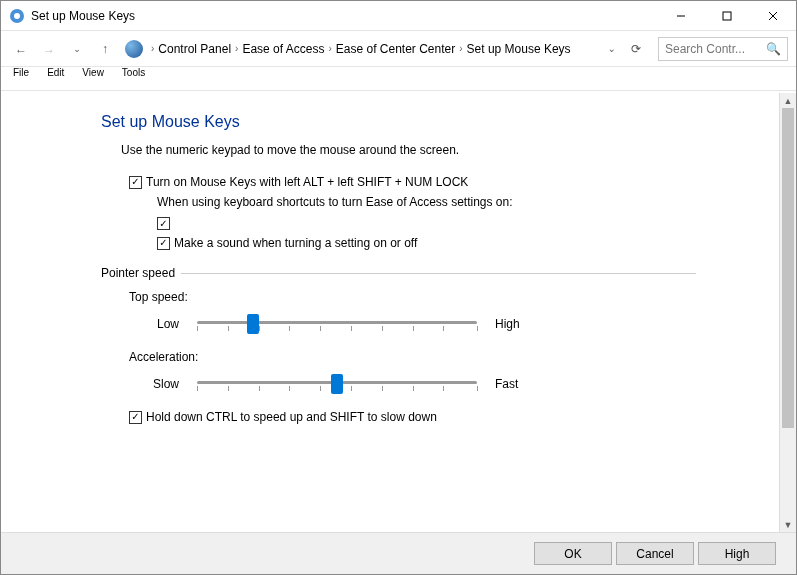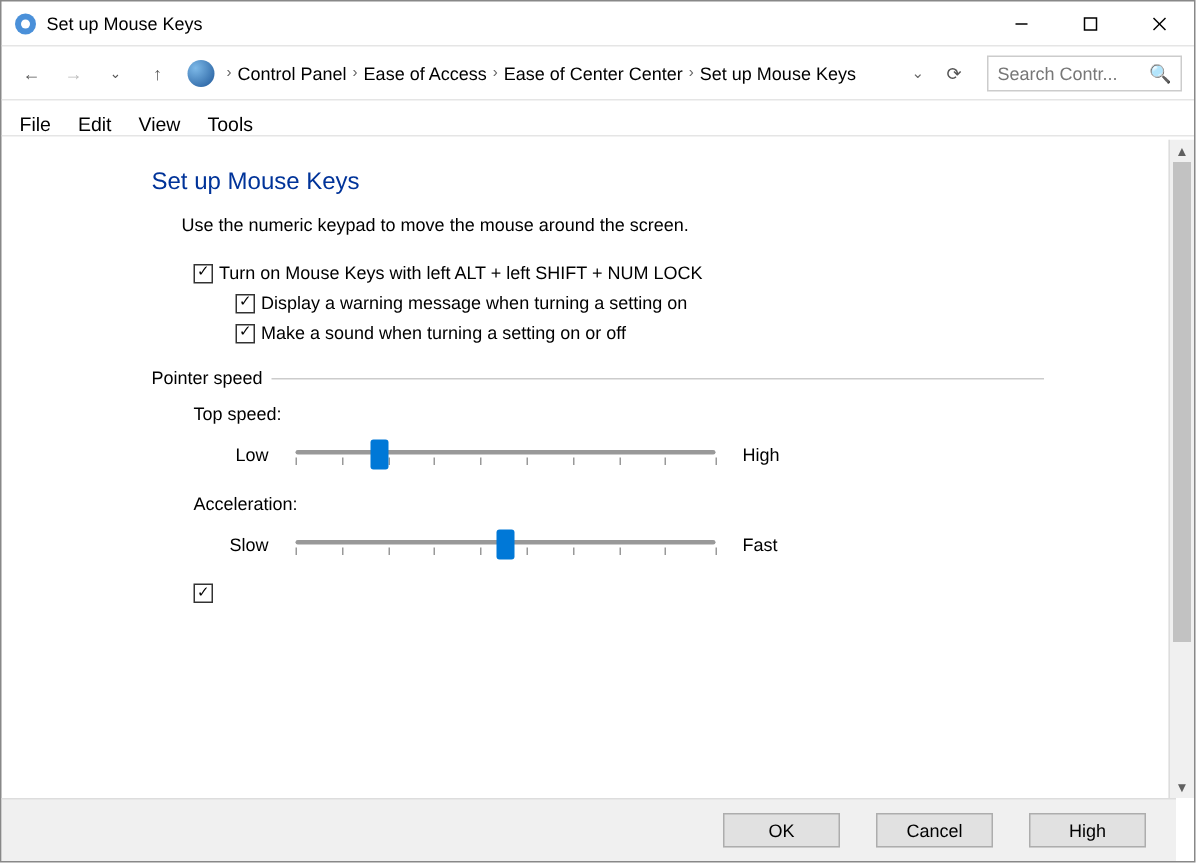--- a/index.html
+++ b/index.html
@@ -15,21 +15,21 @@
 .nav-arrow { width: 24px; height: 24px; display: flex; align-items: center; justify-content: center; color: #555; }
 .nav-arrow.disabled { color: #bbb; }
 .breadcrumb-icon { width: 18px; height: 18px; border-radius: 50%; background: radial-gradient(circle at 30% 30%, #7db9e8, #1e5799); margin: 0 4px; }
 .breadcrumb { display: flex; align-items: center; flex: 1; gap: 4px; font-size: 12px; }
 .crumb { white-space: nowrap; }
 .chev { color: #666; font-size: 10px; }
 .dd { color: #666; font-size: 10px; margin-left: auto; margin-right: 6px; }
 .refresh { width: 20px; text-align: center; color: #555; }
 .searchbox { width: 130px; height: 24px; border: 1px solid #ccc; margin-left: 8px; display: flex; align-items: center; padding: 0 6px; color: #777; font-size: 12px; justify-content: space-between; }
 
-.menubar { height: 24px; display: flex; align-items: flex-end; gap: 18px; padding: 0 12px; font-size: 13px; border-bottom: 1px solid #e5e5e5; }
+.menubar { height: 24px; display: flex; align-items: flex-start; gap: 18px; padding: 0 12px; font-size: 10px; border-bottom: 1px solid #e5e5e5; }
 
 .content-wrap { position: absolute; top: 92px; bottom: 42px; left: 0; right: 0; overflow: hidden; }
 .content { padding: 20px 100px 20px 100px; }
 .scrollbar { position: absolute; right: 0; top: 0; bottom: 0; width: 17px; background: #f0f0f0; border-left: 1px solid #ddd; }
 .scroll-thumb { position: absolute; left: 2px; right: 2px; top: 15px; height: 320px; background: #c2c2c2; }
 .scroll-arrow { position: absolute; left: 0; right: 0; height: 15px; display: flex; align-items: center; justify-content: center; color: #606060; font-size: 9px; }
 .scroll-arrow.up { top: 0; }
 .scroll-arrow.down { bottom: 0; }
 
 h1 { color: #003399; font-weight: normal; font-size: 16px; margin-bottom: 12px; }
@@ -48,21 +48,21 @@
 .slider-block { margin-left: 28px; margin-bottom: 14px; }
 .slider-label { margin-bottom: 8px; }
 .slider-row { display: flex; align-items: center; gap: 18px; }
 .slider-side { width: 50px; text-align: right; }
 .slider-side.r { text-align: left; }
 .track-wrap { width: 280px; position: relative; height: 24px; }
 .track { position: absolute; top: 9px; left: 0; right: 0; height: 3px; background: #999; border-radius: 2px; }
 .tick { position: absolute; top: 14px; width: 1px; height: 5px; background: #999; }
 .thumb { position: absolute; top: 2px; width: 12px; height: 20px; background: #0078d7; border-radius: 2px; transform: translateX(-50%); }
 
-.footer { position: absolute; bottom: 0; left: 0; right: 12px; height: 42px; background: #f0f0f0; border-top: 1px solid #ddd; display: flex; align-items: center; justify-content: flex-end; padding-right: 20px; gap: 24px; }
+.footer { position: absolute; bottom: 0; left: 0; right: 0; height: 42px; background: #f0f0f0; border-top: 1px solid #ddd; display: flex; align-items: center; justify-content: flex-end; padding-right: 20px; gap: 4px; }
 .btn { min-width: 78px; height: 23px; border: 1px solid #adadad; background: #e1e1e1; font-size: 12px; display: flex; align-items: center; justify-content: center; }
 </style>
 </head>
 <body>
 
 <div class="titlebar">
   <svg class="icon" viewBox="0 0 16 16">
       <circle cx="8" cy="8" r="7" fill="#4a90d9"></circle>
       <circle cx="8" cy="8" r="3" fill="#fff"></circle>
     </svg>
@@ -122,23 +122,23 @@
   <div class="content">
     <h1>Set up Mouse Keys</h1>
 
     <div class="desc">Use the numeric keypad to move the mouse around the screen.</div>
 
     <div class="fieldset">
       <div class="check-row">
         <span class="check">✓</span>
         <span>Turn on Mouse Keys with left ALT + left SHIFT + NUM LOCK</span>
       </div>
+      <div class="sub-text">When using keyboard shortcuts to turn Ease of Access settings on:</div>
       <div class="sub-check">
         <span class="check">✓</span>
-        <span>Display a warning message when turning a setting on</span>
       </div>
       <div class="sub-check">
         <span class="check">✓</span>
         <span>Make a sound when turning a setting on or off</span>
       </div>
     </div>
 
     <div class="fieldset">
       <div class="fieldset-legend">
           <span>Pointer speed</span>
@@ -184,20 +184,21 @@
               <div class="tick" style="left:88%"></div>
               <div class="tick" style="left:100%"></div>
             <div class="thumb" id="thumb2" style="left: 50%;"></div>
           </div>
           <div class="slider-side r">Fast</div>
         </div>
       </div>
 
       <div class="check-row">
         <span class="check">✓</span>
+        <span>Hold down CTRL to speed up and SHIFT to slow down</span>
       </div>
     </div>
 
   </div>
 
   <div class="scrollbar">
     <div class="scroll-arrow up">▲</div>
     <div class="scroll-thumb"></div>
     <div class="scroll-arrow down">▼</div>
   </div>

